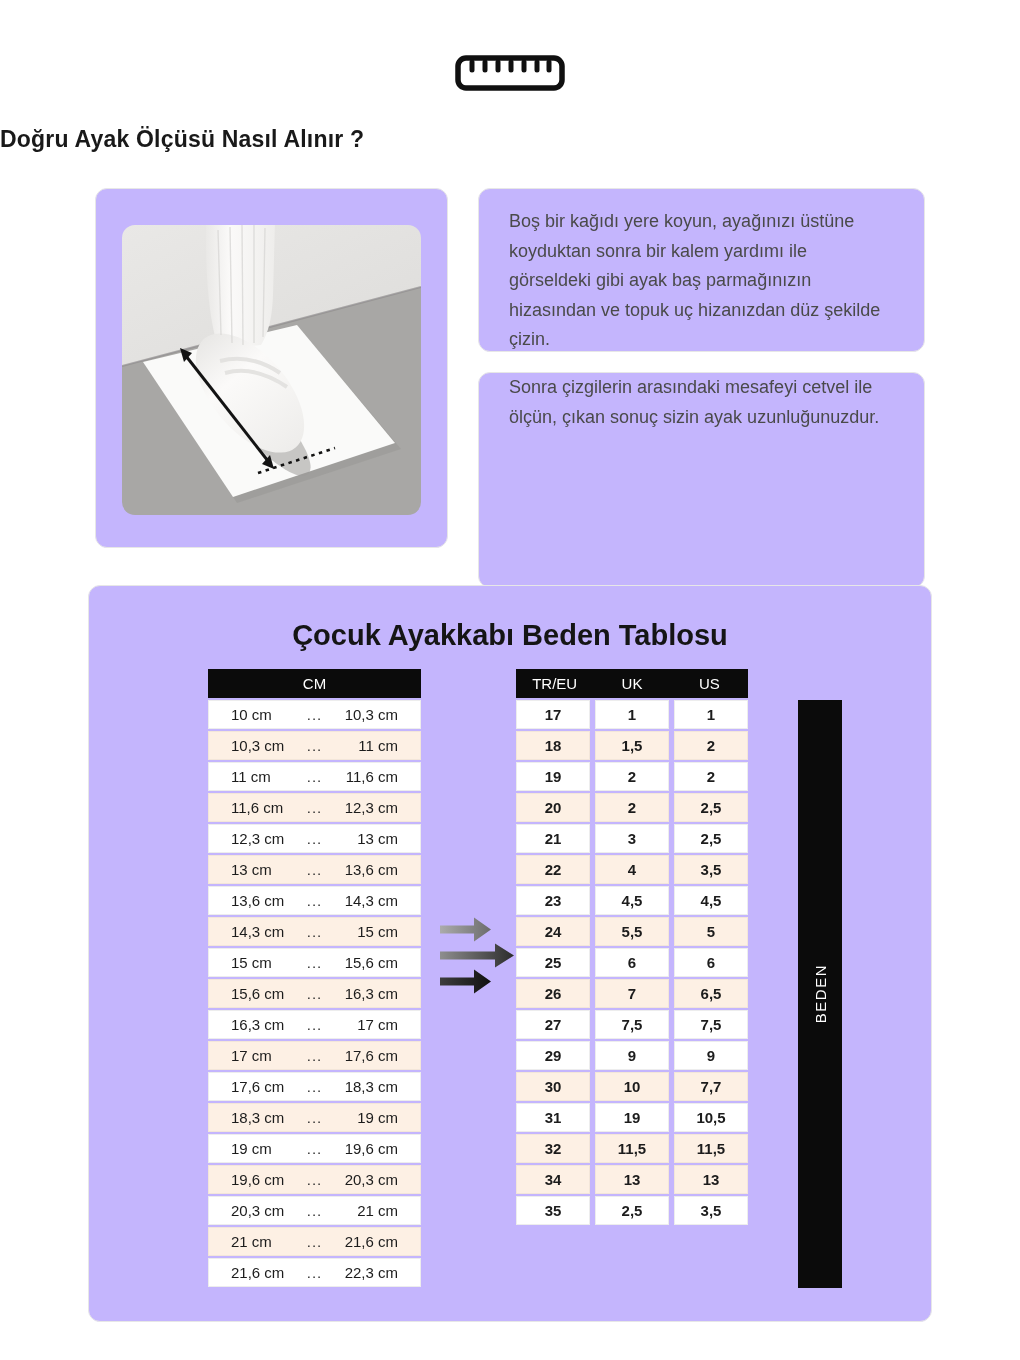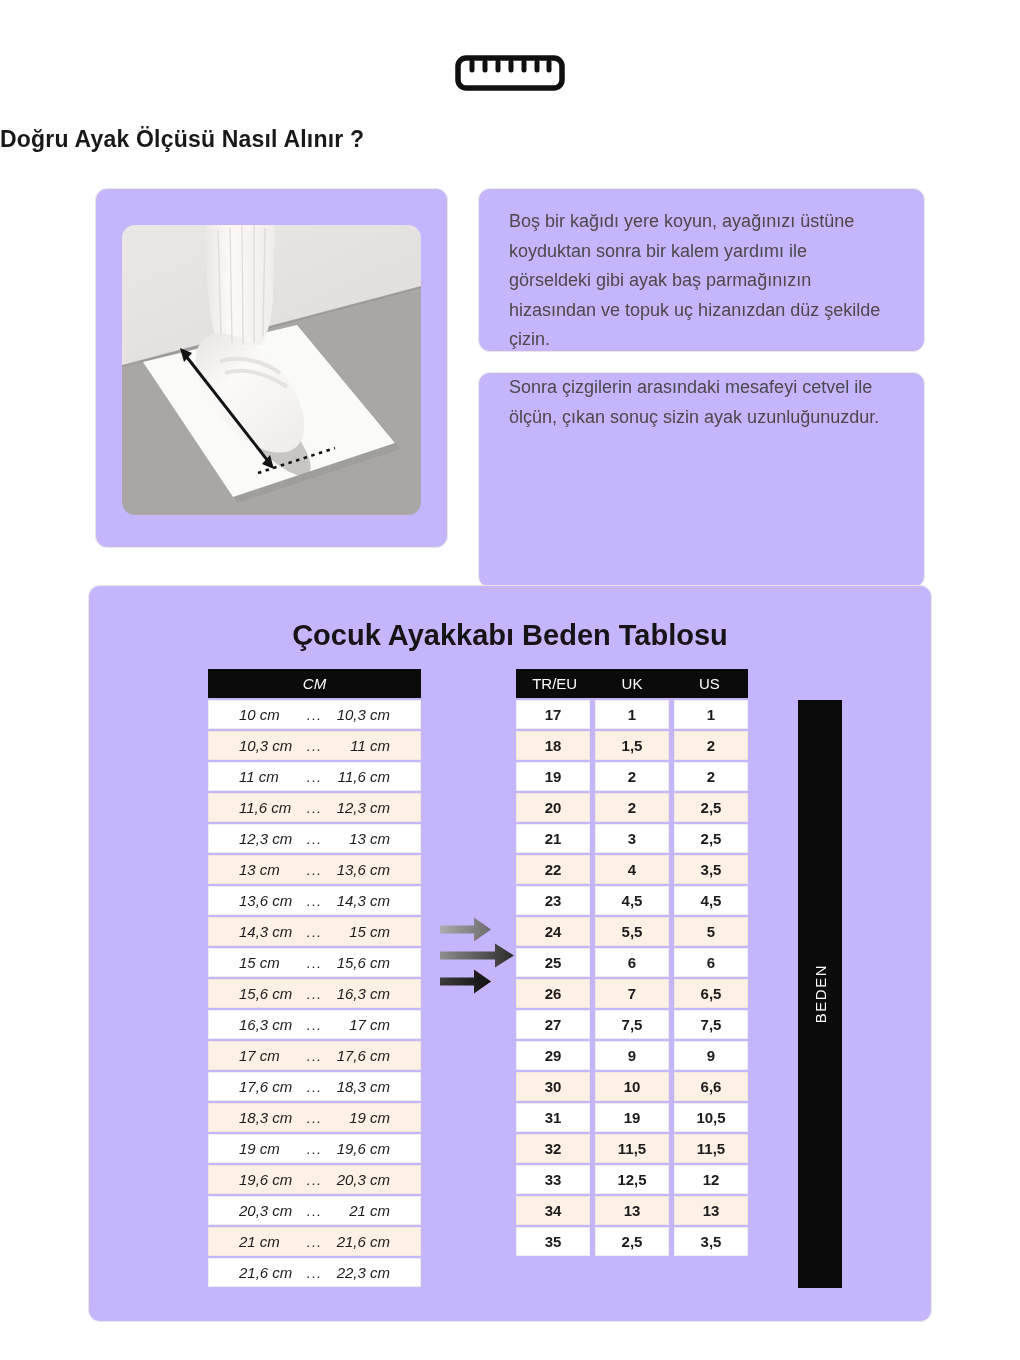--- a/index.html
+++ b/index.html
@@ -42,29 +42,29 @@
   .chart-title {
     position:absolute; top:33px; left:0; width:100%; text-align:center;
     font-size:29px; font-weight:bold; color:#151515;
   }
 
   .tbl { position:absolute; top:83px; }
   .tbl-header {
     height:29px; background:var(--header-bg,#0b0b0b); color:#ffffff;
     font-size:15px; display:grid; align-items:center; text-align:center;
   }
-  .cm-tbl { left:119px; width:213px;font-style:italic; }
+  .cm-tbl { left:119px; width:213px; }
   .cm-tbl .tbl-header { grid-template-columns:1fr; }
   .size-tbl { left:427px; width:232px; }
   .size-tbl .tbl-header { grid-template-columns:1fr 1fr 1fr; }
 
   .row { height:29px; margin-top:2px; font-size:15px; color:#1c1c1c; }
   .cm-row {
     display:grid; grid-template-columns:1fr 34px 1fr; align-items:center;
-    padding:0 30px; background:#ffffff; border:1px solid #ededed;
+    padding:0 22px; background:#ffffff; border:1px solid #ededed;
   }
   .cm-row .from { text-align:left; }
   .cm-row .sep  { text-align:center; color:#2d2d2d; letter-spacing:1px; }
   .cm-row .to   { text-align:right; }
   .cm-row.alt { background:var(--row-alt,#fdf0e4); border-color:#f3e6d9; }
 
   .size-row { display:grid; grid-template-columns:1fr 1fr 1fr; column-gap:5px; }
   .size-row .cell {
     background:#ffffff; border:1px solid #ededed; text-align:center; line-height:27px;font-weight:bold;
   }
@@ -353,37 +353,32 @@
           <span class="cell">7,5</span>
         </div>
         <div class="row size-row">
           <span class="cell">29</span>
           <span class="cell">9</span>
           <span class="cell">9</span>
         </div>
         <div class="row size-row alt">
           <span class="cell">30</span>
           <span class="cell">10</span>
-          <span class="cell">6,6</span>
+          <span class="cell">7,7</span>
         </div>
         <div class="row size-row">
           <span class="cell">31</span>
           <span class="cell">19</span>
           <span class="cell">10,5</span>
         </div>
         <div class="row size-row alt">
           <span class="cell">32</span>
           <span class="cell">11,5</span>
           <span class="cell">11,5</span>
         </div>
-        <div class="row size-row">
-          <span class="cell">33</span>
-          <span class="cell">12,5</span>
-          <span class="cell">12</span>
-        </div>
         <div class="row size-row alt">
           <span class="cell">34</span>
           <span class="cell">13</span>
           <span class="cell">13</span>
         </div>
         <div class="row size-row">
           <span class="cell">35</span>
           <span class="cell">2,5</span>
           <span class="cell">3,5</span>
         </div>

